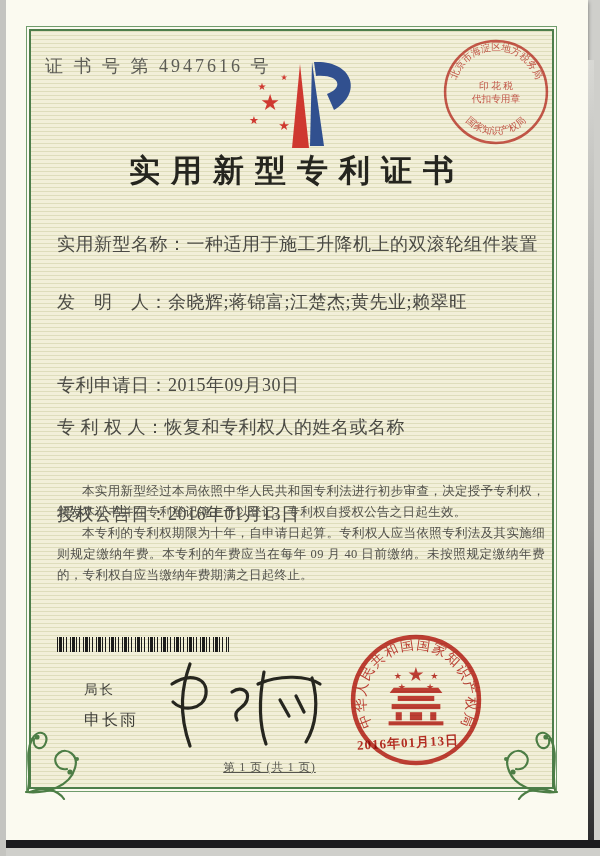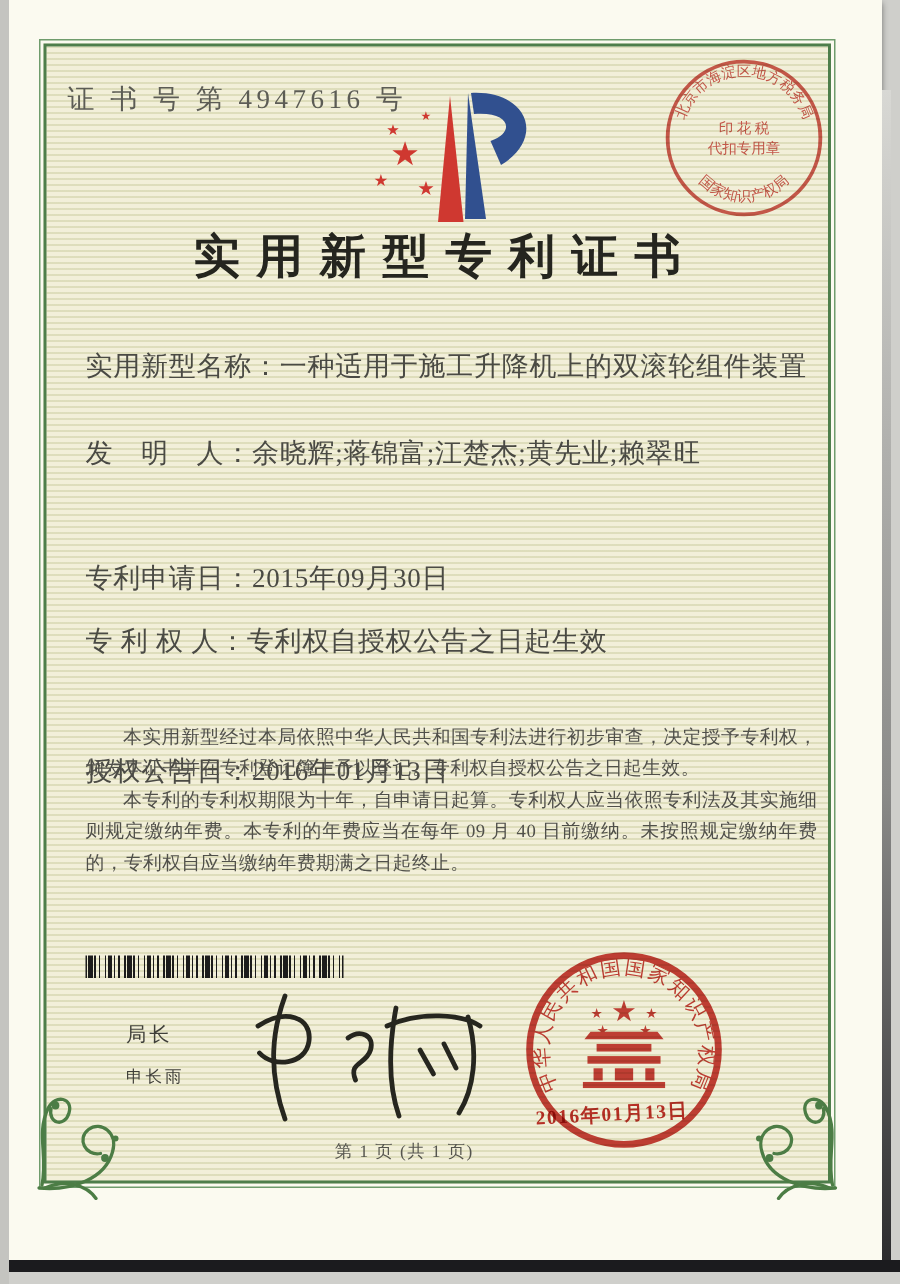--- a/index.html
+++ b/index.html
@@ -45,31 +45,31 @@
     text-indent:2em; letter-spacing:.3px; }
 
   .barcode { position:absolute; left:26px; top:606px; width:172px; height:15px;
     background:repeating-linear-gradient(90deg,
       #1c1c1c 0 1px, transparent 1px 2px,
       #1c1c1c 2px 5px, transparent 5px 6px,
       #1c1c1c 6px 7px, transparent 7px 9px,
       #1c1c1c 9px 10px, transparent 10px 13px); }
 
   .sig-title { position:absolute; left:53px; top:650px; font-size:13.5px; color:#3f3f39; letter-spacing:2px; }
-  .sig-name  { position:absolute; left:53px; top:679px; font-size:11px; color:#3f3f39; letter-spacing:2px; }
+  .sig-name  { position:absolute; left:53px; top:679px; font-size:16px; color:#3f3f39; letter-spacing:2px; }
   .signature { position:absolute; left:129px; top:623px; width:180px; height:100px; }
 
   .office-seal { position:absolute; left:317px; top:601px; width:136px; height:136px;
     opacity:.92; mix-blend-mode:multiply; }
   .seal-date { position:absolute; left:326px; top:702px; width:140px; font-size:13px;
     color:#c0322b; font-weight:bold; letter-spacing:1px; transform:rotate(-3deg);
     mix-blend-mode:multiply; }
 
   .footer-page { position:absolute; left:0; top:729px; width:100%; text-align:center;
-    transform:translateX(-22px); font-size:11.5px; color:#55554e; letter-spacing:1px; }
+    transform:translateX(-22px); font-size:11.5px; color:#55554e; letter-spacing:1px;text-decoration:underline; }
 
   .corner { position:absolute; width:74px; height:74px; }
   .corner-br { right:-13px; bottom:-13px; }
   .corner-bl { left:-13px; bottom:-13px; transform:scaleX(-1); }
 
   svg text { font-family:"Liberation Serif","DejaVu Serif",serif; }
 </style>
 </head>
 <body>
 
@@ -109,21 +109,21 @@
             <polygon points="72,4 84,88 70,88" fill="#31508f"></polygon>
             <path d="M 74,4 C 112,2 124,34 94,52 L 87,36 C 104,30 100,16 76,18 Z" fill="#31508f"></path>
           </svg>
         </div>
 
         <div class="title">实用新型专利证书</div>
 
         <div class="field f0"><span class="lb">实用新型名称：</span><span>一种适用于施工升降机上的双滚轮组件装置</span></div>
         <div class="field f1"><span class="lb">发　明　人：</span><span>余晓辉;蒋锦富;江楚杰;黄先业;赖翠旺</span></div>
         <div class="field f3"><span class="lb">专利申请日：</span><span>2015年09月30日</span></div>
-        <div class="field f4"><span class="lb">专 利 权 人：</span><span>专利权自授权公告之日起生效</span></div>
+        <div class="field f4"><span class="lb">专 利 权 人：</span><span>恢复和专利权人的姓名或名称</span></div>
         <div class="field f5"><span class="lb">授权公告日：</span><span>2016年01月13日</span></div>
 
         <div class="paras">
           <p>本实用新型经过本局依照中华人民共和国专利法进行初步审查，决定授予专利权，颁发本证书并在专利登记簿上予以登记。专利权自授权公告之日起生效。</p>
           <p>本专利的专利权期限为十年，自申请日起算。专利权人应当依照专利法及其实施细则规定缴纳年费。本专利的年费应当在每年 09 月 40 日前缴纳。未按照规定缴纳年费的，专利权自应当缴纳年费期满之日起终止。</p>
         </div>
 
         <div class="barcode"></div>
 
         <div class="sig-title">局长</div>

